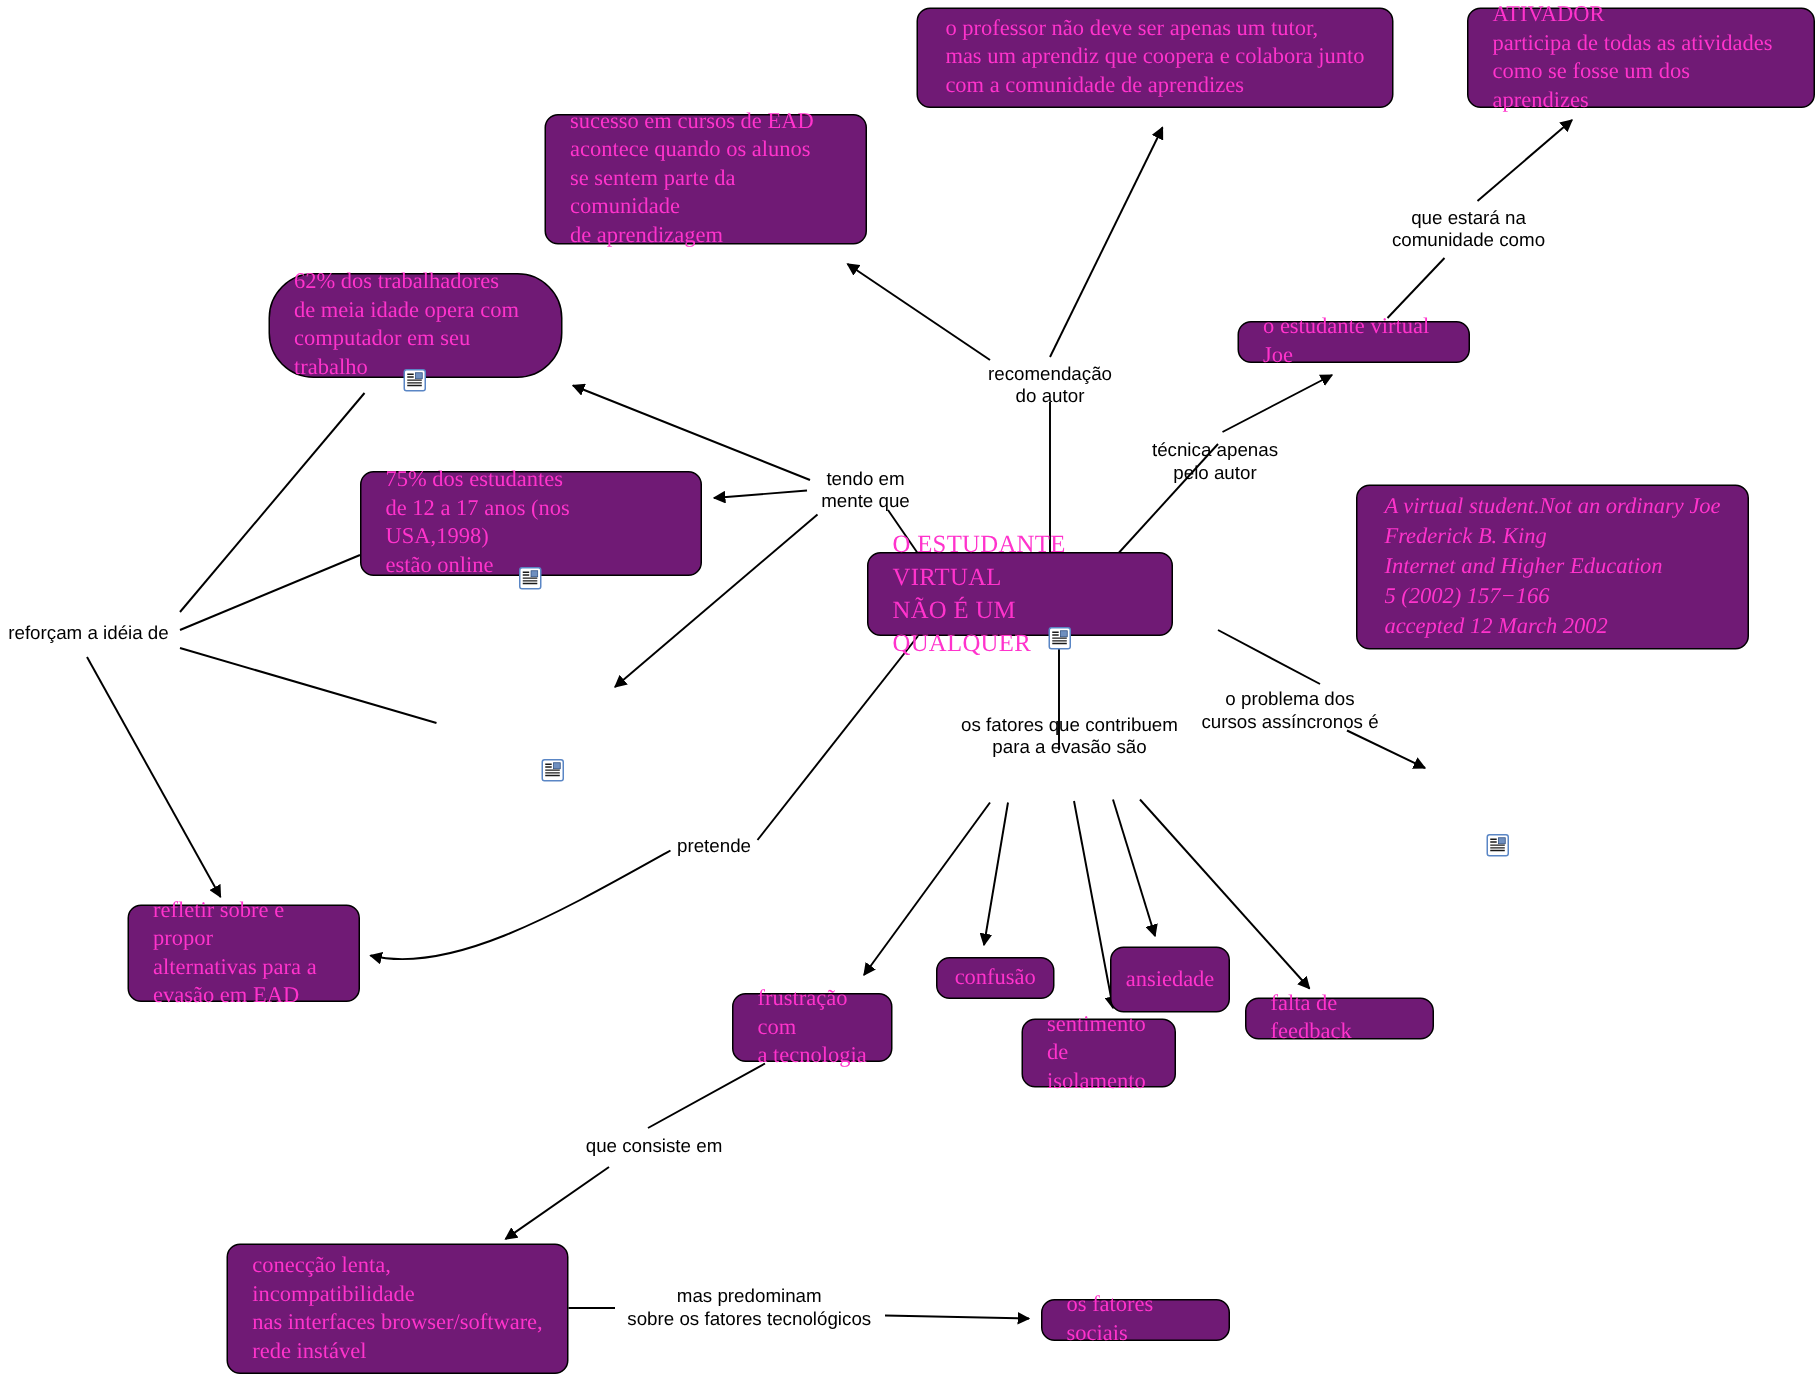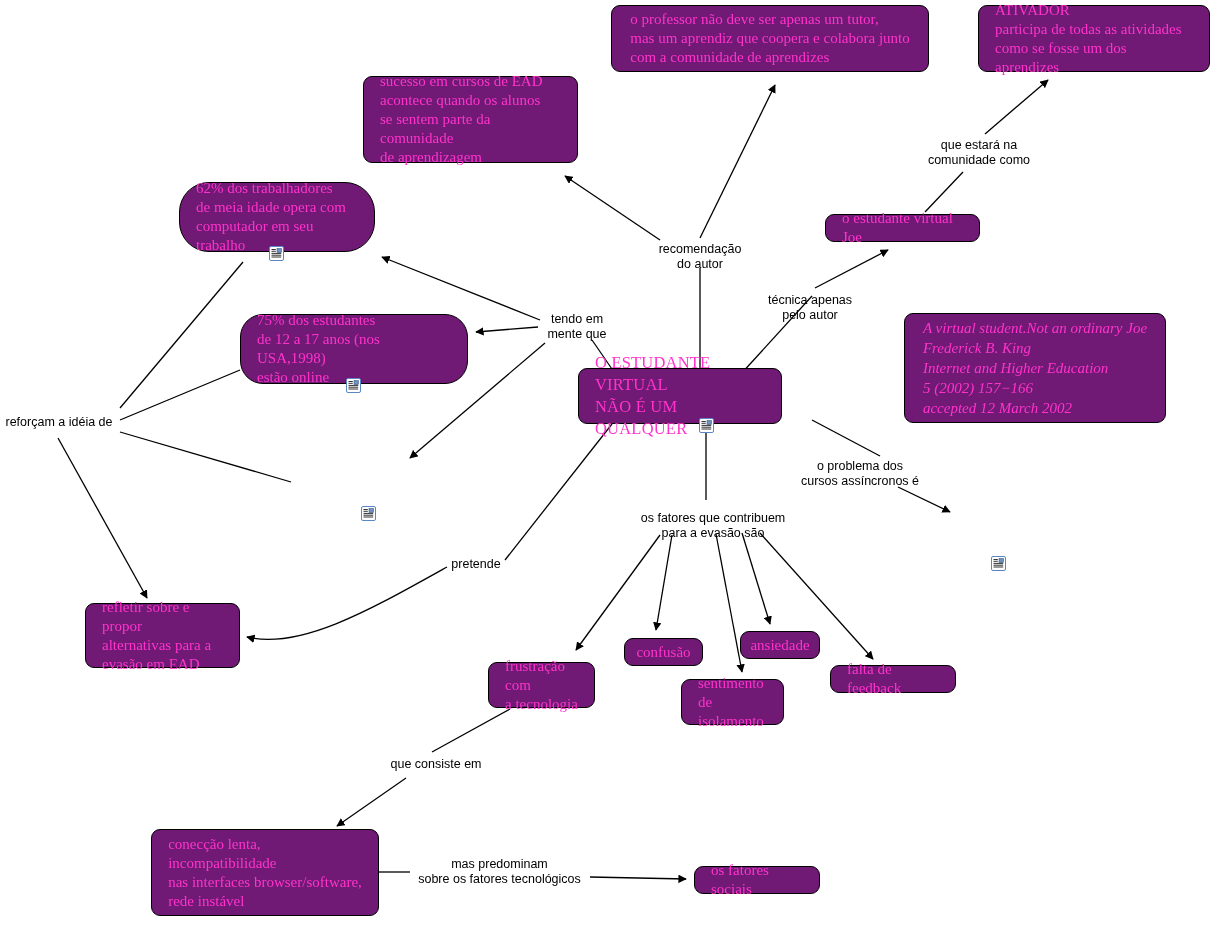--- a/index.html
+++ b/index.html
@@ -42,20 +42,21 @@
   }
   .node.central {
     font-size: 16.5px;
     line-height: 22px;
     letter-spacing: 0.2px;
   }
   .node.citation {
     font-style: italic;
     font-size: 15px;
     line-height: 20px;
+    margin-top: 10px;
   }
   .link-label {
     position: absolute;
     color: #000000;
     font-family: "Liberation Sans", sans-serif;
     font-size: 12.5px;
     line-height: 15px;
     text-align: center;
     white-space: pre-line;
     background: transparent;
@@ -171,21 +172,21 @@
         <line x1="0.5" y1="3.3" x2="4.8" y2="3.3"></line>
         <line x1="0.5" y1="5.4" x2="10.2" y2="5.4"></line>
         <line x1="0.5" y1="7.2" x2="10.2" y2="7.2"></line>
         <line x1="0.5" y1="9" x2="10.2" y2="9"></line>
       </g>
     </svg>
   </span>
 
   <div class="node" style="left:825px;top:214px;width:155px;height:28px;">o estudante virtual Joe</div>
 
-  <div class="node" style="left:240px;top:314px;width:228px;height:70px;border-radius:23px;">75% dos estudantes
+  <div class="node" style="left:240px;top:314px;width:228px;height:70px;">75% dos estudantes
 de 12 a 17 anos (nos USA,1998)
 estão online</div>
   <span class="res-icon" style="left:346px;top:378px;">
     <svg width="11" height="11" viewBox="0 0 11 11">
       <rect x="0" y="0" width="11" height="11" fill="#ffffff"></rect>
       <rect x="6" y="0.5" width="4.5" height="4" fill="#6f8fbf" stroke="#2b4c7e" stroke-width="0.5"></rect>
       <g stroke="#1a1a1a" stroke-width="0.9">
         <line x1="0.5" y1="1.5" x2="4.8" y2="1.5"></line>
         <line x1="0.5" y1="3.3" x2="4.8" y2="3.3"></line>
         <line x1="0.5" y1="5.4" x2="10.2" y2="5.4"></line>
@@ -244,21 +245,21 @@
       </g>
     </svg>
   </span>
 
   <div class="node" style="left:85px;top:603px;width:155px;height:65px;">refletir sobre e propor
 alternativas para a
 evasão em EAD</div>
 
   <div class="node" style="left:624px;top:638px;width:79px;height:28px;">confusão</div>
 
-  <div class="node" style="left:740px;top:631px;width:80px;height:28px;">ansiedade</div>
+  <div class="node" style="left:740px;top:631px;width:80px;height:44px;">ansiedade</div>
 
   <div class="node" style="left:830px;top:665px;width:126px;height:28px;">falta de feedback</div>
 
   <div class="node" style="left:488px;top:662px;width:107px;height:46px;">frustração com
 a tecnologia</div>
 
   <div class="node" style="left:681px;top:679px;width:103px;height:46px;">sentimento de
 isolamento</div>
 
   <div class="node" style="left:151px;top:829px;width:228px;height:87px;">conecção lenta,
@@ -278,21 +279,21 @@
 comunidade como</div>
 
   <div class="link-label" style="left:544px;top:312px;width:66px;">tendo em
 mente que</div>
 
   <div class="link-label" style="left:2px;top:415px;width:114px;">reforçam a idéia de</div>
 
   <div class="link-label" style="left:798px;top:459px;width:124px;">o problema dos
 cursos assíncronos é</div>
 
-  <div class="link-label" style="left:637px;top:511px;width:152px;">os fatores que contribuem
+  <div class="link-label" style="left:637px;top:476px;width:152px;">os fatores que contribuem
 para a evasão são</div>
 
   <div class="link-label" style="left:450px;top:557px;width:52px;">pretende</div>
 
   <div class="link-label" style="left:388px;top:757px;width:96px;">que consiste em</div>
 
   <div class="link-label" style="left:413px;top:857px;width:173px;">mas predominam
 sobre os fatores tecnológicos</div>
 
 </div>

